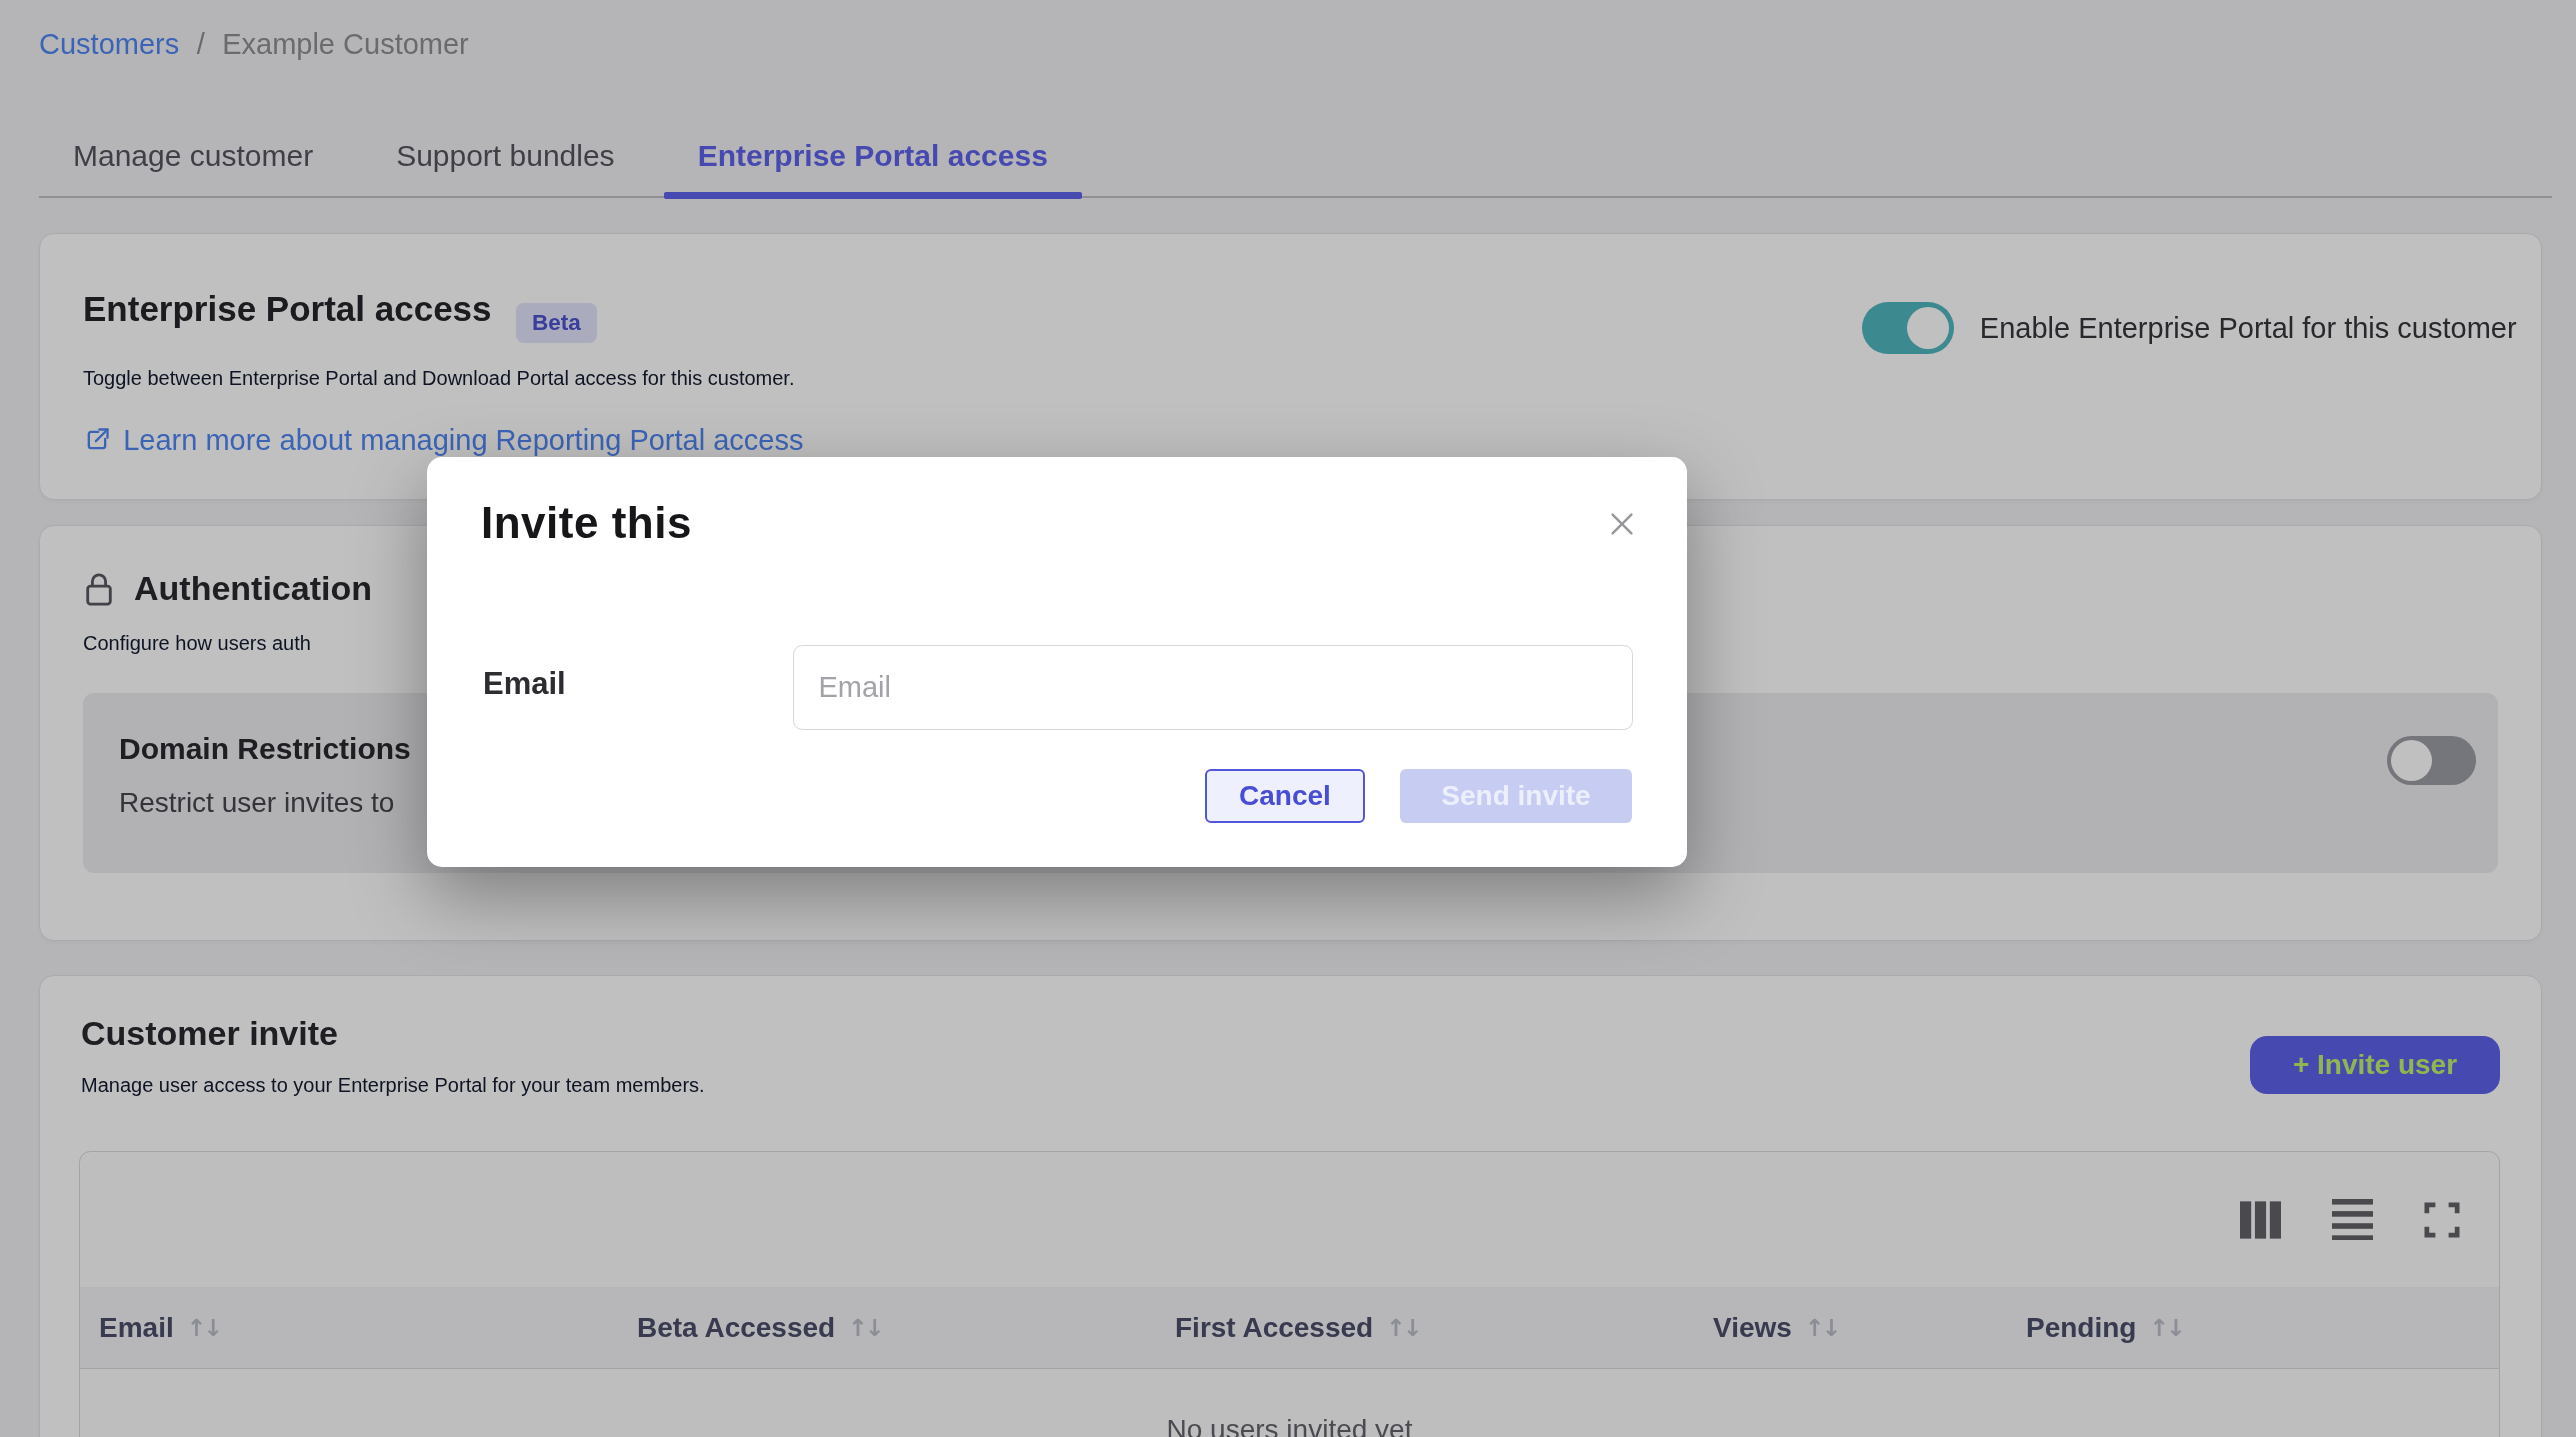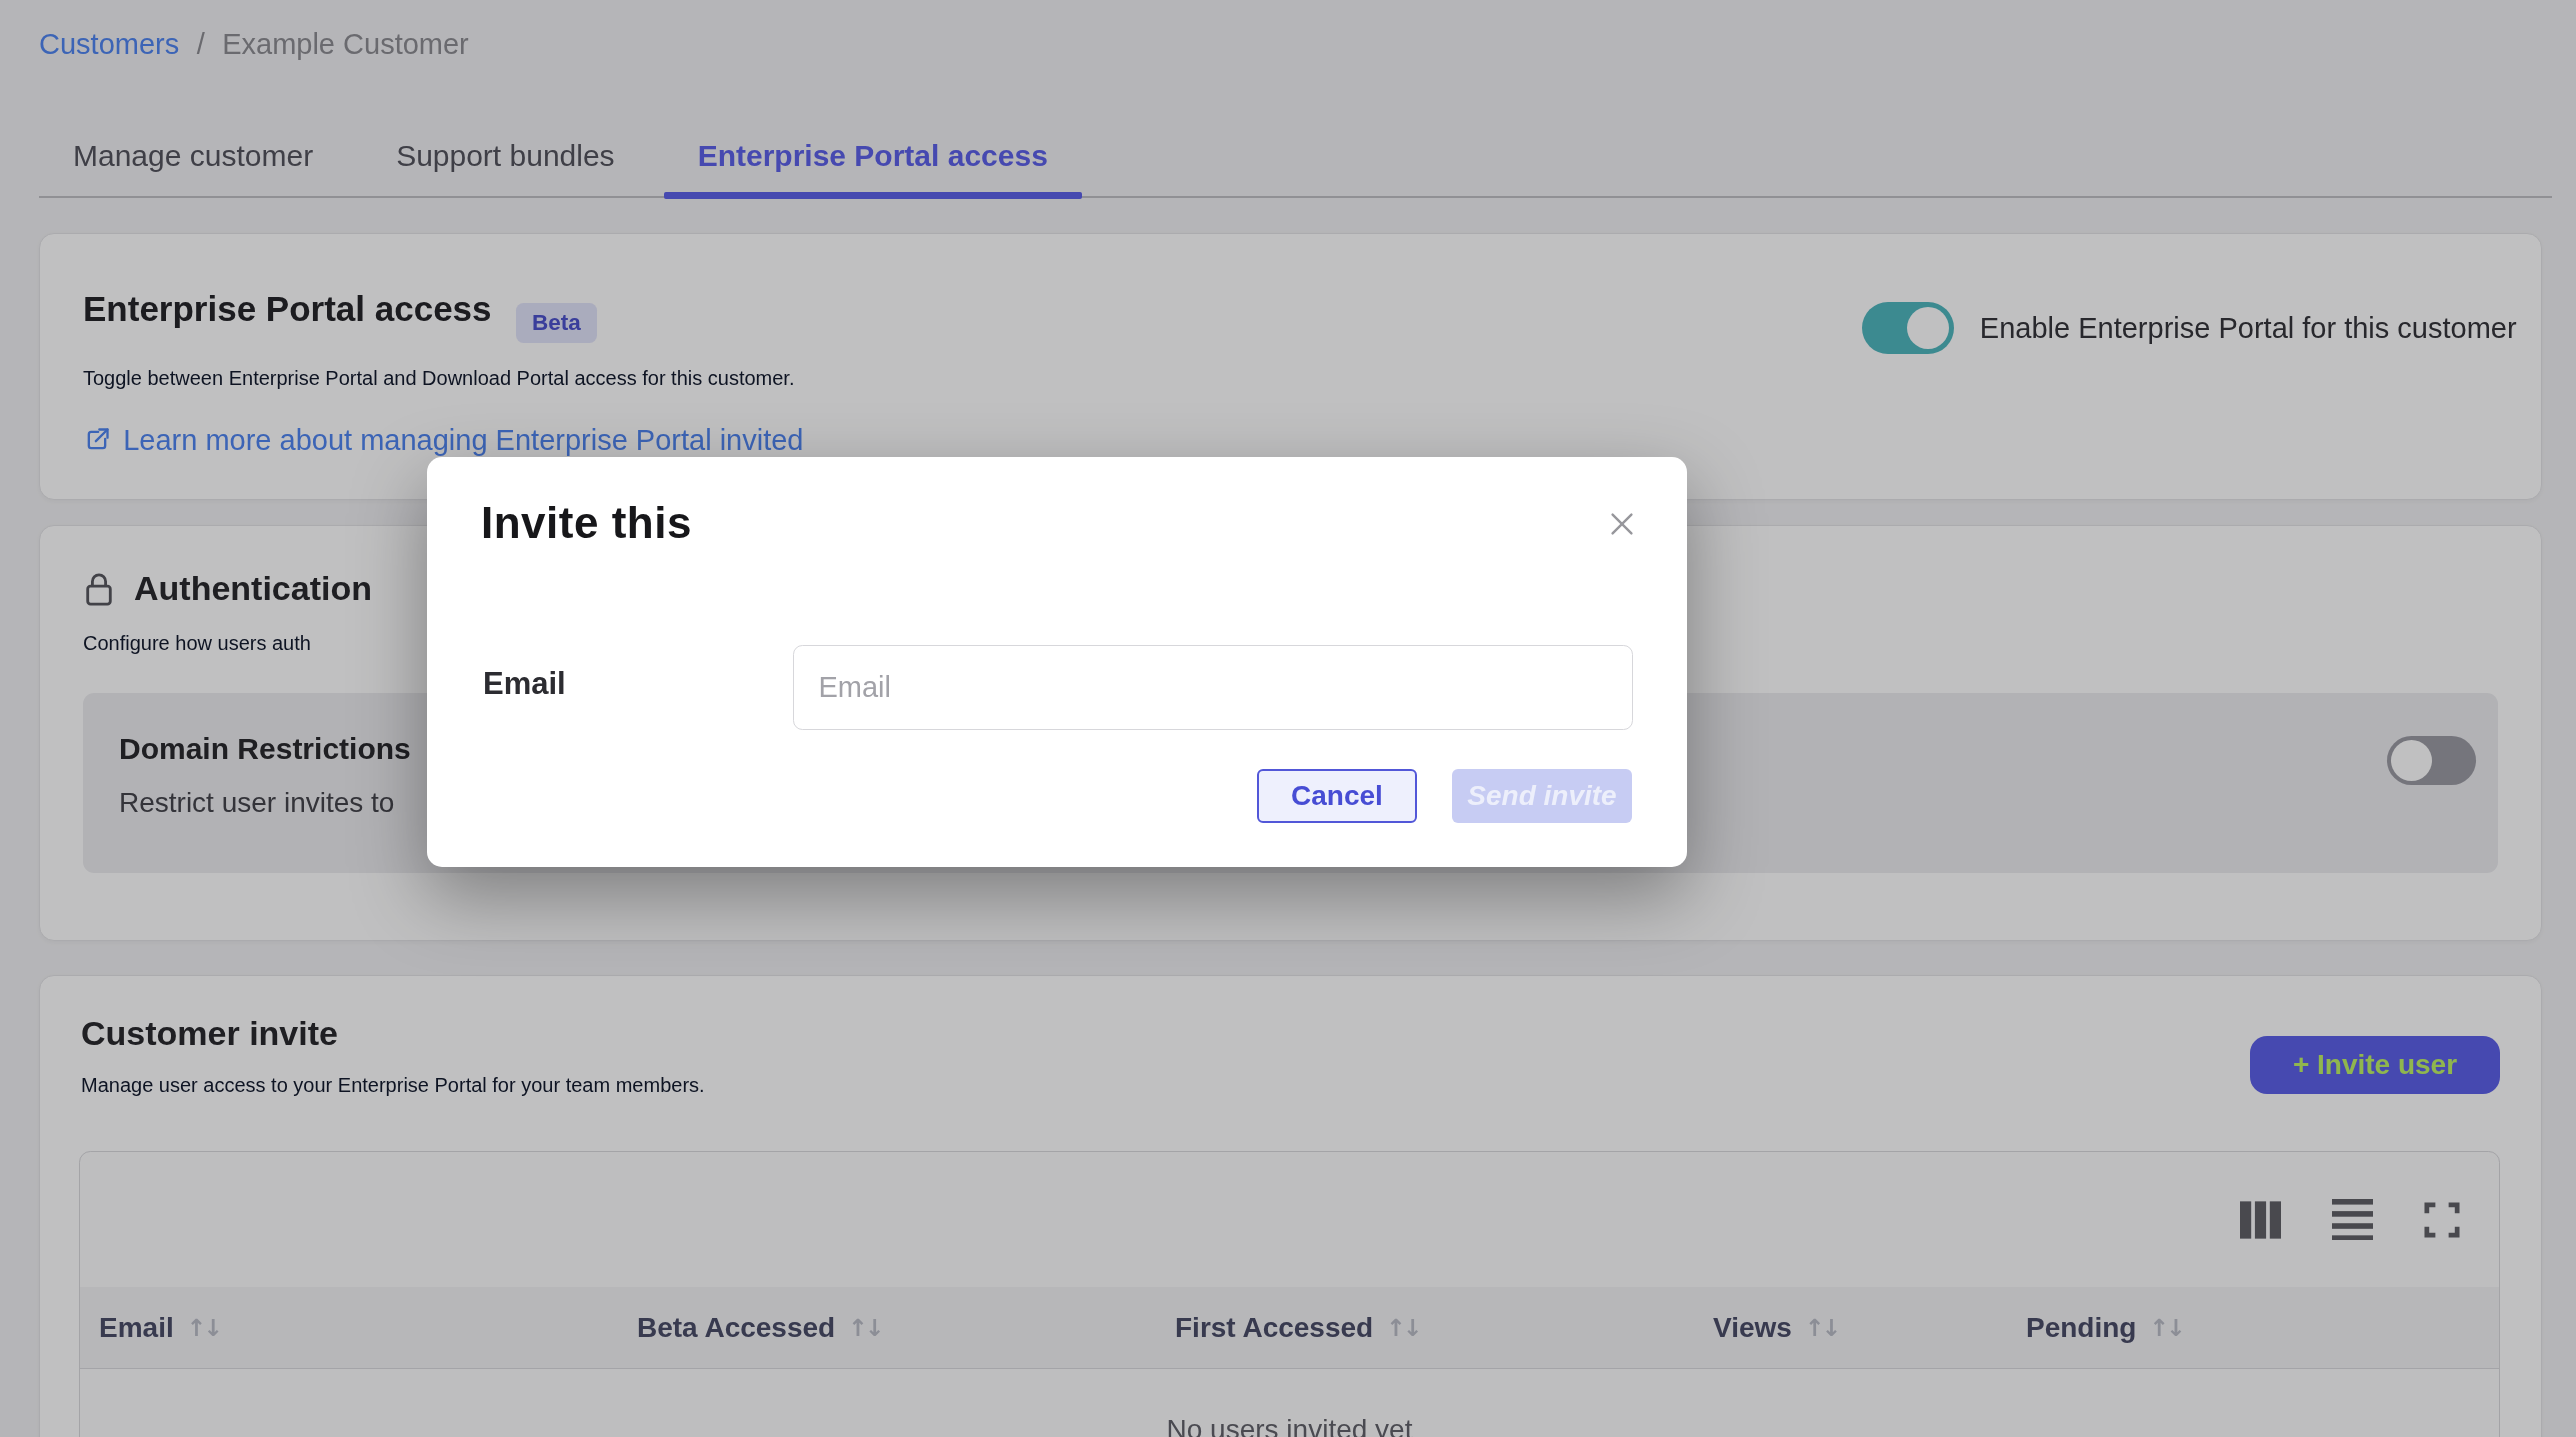--- a/index.html
+++ b/index.html
@@ -87,21 +87,21 @@
   .modal-close{position:absolute;right:49px;top:51px;cursor:pointer;color:#97979c;}
   .modal-label{position:absolute;left:56px;top:209px;font-size:31px;font-weight:600;color:#2c2c31;}
   .modal-input{position:absolute;left:366px;top:188px;width:840px;height:85px;
     box-sizing:border-box;border:1.9px solid #d7d7db;border-radius:9.4px;padding:0 24.4px;
     font-size:29px;font-family:inherit;color:#232327;background:#fff;outline:none;}
   .modal-input::placeholder{color:#a2a2a8;}
   .modal-actions{position:absolute;top:312px;right:55px;display:flex;gap:35px;}
   .btn{border:none;border-radius:6px;font-size:28px;font-weight:700;font-family:inherit;
     display:flex;align-items:center;justify-content:center;cursor:pointer;}
   .btn-cancel{width:160px;height:54px;background:#eef0fd;border:2.8px solid #5257d8;color:#474dd4;box-sizing:border-box;}
-  .btn-send{width:180px;height:54px;background:#c7ccf3;color:#edeffb;cursor:default;font-style:italic;}
+  .btn-send{width:232px;height:54px;background:#c7ccf3;color:#edeffb;cursor:default;}
 </style>
 </head>
 <body>
 
 <div class="page">
 
   <div class="breadcrumb">
     <span class="link">Customers</span>
     <span class="sep">/</span>
     <span class="current">Example Customer</span>
@@ -120,21 +120,21 @@
     </div>
     <div class="card-desc">Toggle between Enterprise Portal and Download Portal access for this customer.</div>
     <div class="learn-link">
       <span style="display:flex;">
         <svg width="28" height="28" viewBox="0 0 24 24" fill="none" stroke="#4d84f0" stroke-width="2" stroke-linecap="round" stroke-linejoin="round">
           <path d="M13 5H7a2 2 0 0 0-2 2v10a2 2 0 0 0 2 2h10a2 2 0 0 0 2-2v-6"></path>
           <path d="M14 3h7v7"></path>
             <path d="M11 13 21 3"></path>
         </svg>
       </span>
-      <span>Learn more about managing Enterprise Portal invited</span>
+      <span>Learn more about managing Reporting Portal access</span>
     </div>
     <div class="toggle-row">
       <div class="toggle on">
           <div class="knob"></div>
         </div>
       <span class="toggle-label">Enable Enterprise Portal for this customer</span>
     </div>
   </div>
 
   <div class="card card2">

